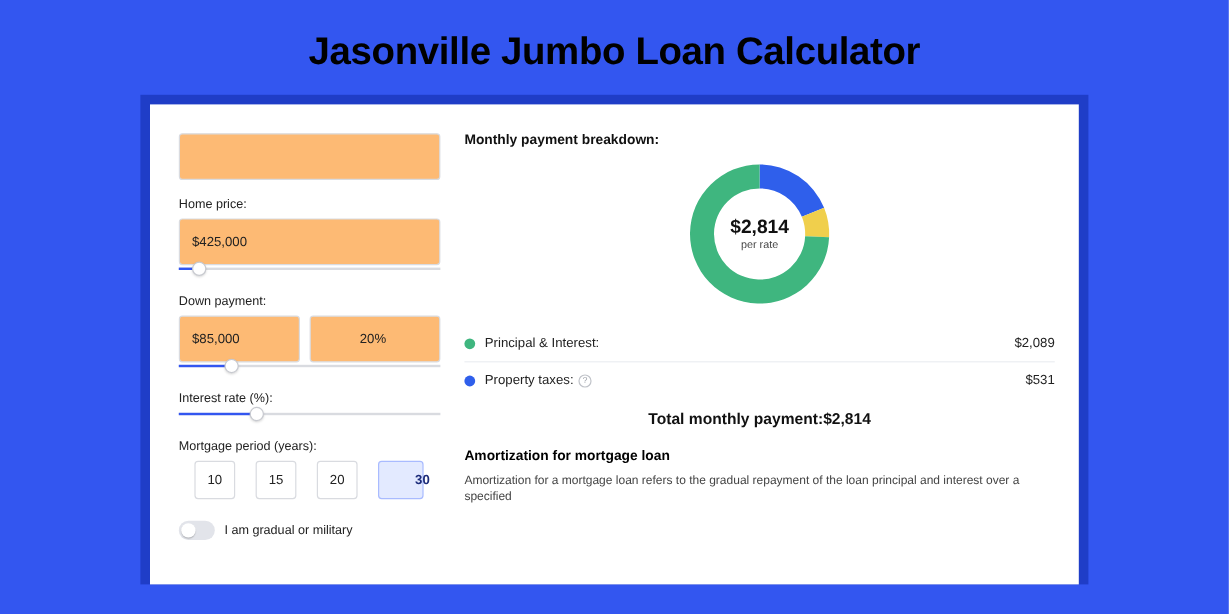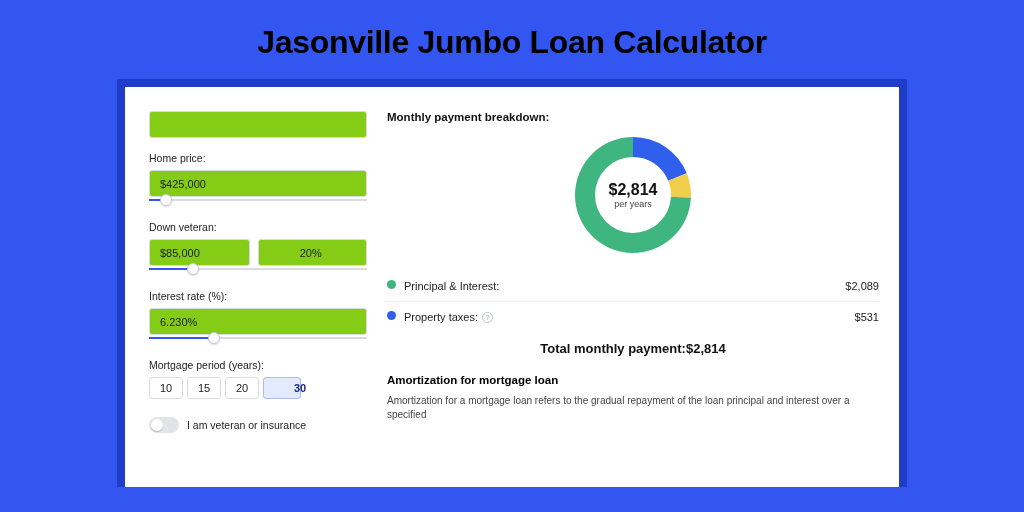--- a/index.html
+++ b/index.html
@@ -3,41 +3,41 @@
 <meta charset="utf-8">
 <style>
   * { box-sizing: border-box; margin: 0; padding: 0; font-family: -apple-system, BlinkMacSystemFont, "Segoe UI", Arial, sans-serif; }
   body { width: 1024px; height: 512px; background: #3356f0; overflow: hidden; }
   .page-title { text-align: center; color: #000000; font-size: 32px; font-weight: 700; padding: 24px 0 18px; letter-spacing: -0.3px; }
   .card-wrap { width: 790px; margin: 0 auto; background: #1f3dc7; padding: 8px 8px 0 8px; }
   .card { background: #fff; width: 100%; height: 400px; display: flex; }
   .left { width: 262px; padding: 24px 20px 0 24px; }
   .right { flex: 1; padding: 24px 20px 0 0; }
   .lbl { font-size: 10.5px; color: #222; margin-bottom: 6px; display: block; }
-  .field { width: 100%; height: 27px; border: 1px solid #d9dbe0; border-radius: 3px; background: #84cc16; padding: 0 10px; font-size: 11px; color: #222; margin-bottom: 2px; }
+  .field { width: 100%; height: 39px; border: 1px solid #d9dbe0; border-radius: 3px; background: #fdba74; padding: 0 10px; font-size: 11px; color: #222; margin-bottom: 2px; }
   .row2 { display: flex; gap: 8px; justify-content: center; }
   .slider-box { position: relative; height: 8px; margin-bottom: 14px; }
   .slider-track { height: 2px; background: #d9dbe0; position: relative; }
   .slider-fill { height: 2px; background: #3356f0; position: absolute; left: 0; top: 0; }
   .slider-thumb { width: 12px; height: 12px; border-radius: 50%; background: #fff; border: 1px solid #c8cad0; box-shadow: 0 1px 2px rgba(0,0,0,.15); position: absolute; top: -5px; transform: translateX(-50%); }
   .periods { display: flex; gap: 4px; margin-bottom: 18px; }
-  .period-btn { width: 34px; height: 22px; border: 1px solid #d9dbe0; border-radius: 3px; background: #fff; font-size: 11px; color: #222; display: flex; align-items: center; justify-content: center; cursor: pointer; }
+  .period-btn { width: 34px; height: 32px; border: 1px solid #d9dbe0; border-radius: 3px; background: #fff; font-size: 11px; color: #222; display: flex; align-items: center; justify-content: center; cursor: pointer; margin-left: 13px; }
   .period-btn.active { background: #e3eaff; border-color: #a9bbff; color: #1b2b7a; font-weight: 600; padding-left: 36px; }
   .toggle-row { display: flex; align-items: center; gap: 8px; }
   .toggle { width: 30px; height: 16px; border-radius: 10px; background: #e2e4ea; position: relative; }
   .toggle .knob { width: 12px; height: 12px; border-radius: 50%; background: #fff; position: absolute; top: 2px; left: 2px; box-shadow: 0 1px 1px rgba(0,0,0,.2); }
   .toggle-lbl { font-size: 10.5px; color: #222; }
   .sect-title { font-size: 11.5px; font-weight: 700; color: #111; margin-bottom: 10px; }
   .chart-wrap { display: flex; justify-content: center; margin: 2px 0 14px; }
   .donut { position: relative; width: 124px; height: 124px; }
   .donut-center { position: absolute; top: 50%; left: 50%; transform: translate(-50%,-50%); text-align: center; }
   .donut-val { font-size: 16px; font-weight: 800; color: #111; }
   .donut-sub { font-size: 9px; color: #444; }
   .legend { margin-top: 6px; }
-  .legend-row { display: flex; padding: 9px 0; border-bottom: 1px solid #eceef2; font-size: 11px; color: #222; }
+  .legend-row { display: flex; align-items: center; padding: 9px 0; border-bottom: 1px solid #eceef2; font-size: 11px; color: #222; }
   .legend-row:last-child { border-bottom: none; }
   .dot { width: 9px; height: 9px; border-radius: 50%; margin-right: 8px; flex-shrink: 0; }
   .dot.g { background: #3fb67f; }
   .dot.b { background: #2f5feb; }
   .dot.y { background: #f0cf4c; }
   .legend-label { flex: 1; display: flex; align-items: center; gap: 4px; }
   .info { width: 11px; height: 11px; border-radius: 50%; border: 1px solid #c0c3c9; color: #9ca0a8; font-size: 7px; display: inline-flex; align-items: center; justify-content: center; }
   .legend-val { font-weight: 500; }
   .total-row { display: flex; justify-content: center; padding: 9px 0 12px; font-size: 13px; font-weight: 700; color: #111; }
   .amort-title { font-size: 11.5px; font-weight: 700; margin-top: 6px; margin-bottom: 8px; }
@@ -64,36 +64,35 @@
         <input class="field" value="$425,000" style="">
         <div class="slider-box">
           <div class="slider-track">
               <div class="slider-fill" id="sf-price" style="width: 8%;"></div>
             </div>
           <div class="slider-thumb" id="st-price" style="left: 8%;"></div>
         </div>
       </div>
 
       <div class="grp">
-        <label class="lbl">Down veteran:</label>
+        <label class="lbl">Down payment:</label>
         <div class="row2">
           <input class="field" style="flex: 1.4 1 0%;" value="$85,000">
           <input class="field" style="flex: 1 1 0%; padding-left: 41px;" value="20%">
         </div>
         <div class="slider-box">
           <div class="slider-track">
               <div class="slider-fill" id="sf-down" style="width: 20%;"></div>
             </div>
           <div class="slider-thumb" id="st-down" style="left: 20%;"></div>
         </div>
       </div>
 
       <div class="grp">
         <label class="lbl">Interest rate (%):</label>
-        <input class="field" value="6.230%" style="">
         <div class="slider-box">
           <div class="slider-track">
               <div class="slider-fill" id="sf-rate" style="width: 30%;"></div>
             </div>
           <div class="slider-thumb" id="st-rate" style="left: 30%;"></div>
         </div>
       </div>
 
       <div class="grp">
         <label class="lbl">Mortgage period (years):</label>
@@ -102,38 +101,38 @@
             <div class="period-btn">15</div>
             <div class="period-btn">20</div>
             <div class="period-btn active">30</div>
           </div>
       </div>
 
       <div class="toggle-row">
         <div class="toggle">
             <div class="knob"></div>
           </div>
-        <span class="toggle-lbl">I am veteran or insurance</span>
+        <span class="toggle-lbl">I am gradual or military</span>
       </div>
 
     </div>
 
     <div class="right">
       <div class="sect-title">Monthly payment breakdown:</div>
 
       <div class="chart-wrap">
         <div class="donut">
           <svg width="124" height="124" viewBox="0 0 124 124" id="donut-svg">
               <path d="M 62 4 A 58 58 0 0 1 115.75075177766382 40.20879344010593 L 97.21600978536594 47.72300259869009 A 38 38 0 0 0 62 24 Z" fill="#2f5feb"></path>
               <path d="M 115.75075177766382 40.20879344010593 A 58 58 0 0 1 119.93318052458686 64.78327043343425 L 99.95622172300519 63.8235220081121 A 38 38 0 0 0 97.21600978536594 47.72300259869009 Z" fill="#f0cf4c"></path>
               <path d="M 119.93318052458686 64.78327043343425 A 58 58 0 1 1 62.00000000000004 4 L 62.00000000000003 24 A 38 38 0 1 0 99.95622172300519 63.8235220081121 Z" fill="#3fb67f"></path>
             </svg>
           <div class="donut-center">
             <div class="donut-val">$2,814</div>
-            <div class="donut-sub">per years</div>
+            <div class="donut-sub">per rate</div>
           </div>
         </div>
       </div>
 
       <div class="legend" id="legend">
           <div class="legend-row">
             <span class="dot g"></span>
     <span class="legend-label">Principal &amp; Interest:</span>
     <span class="legend-val">$2,089</span>
           </div>

